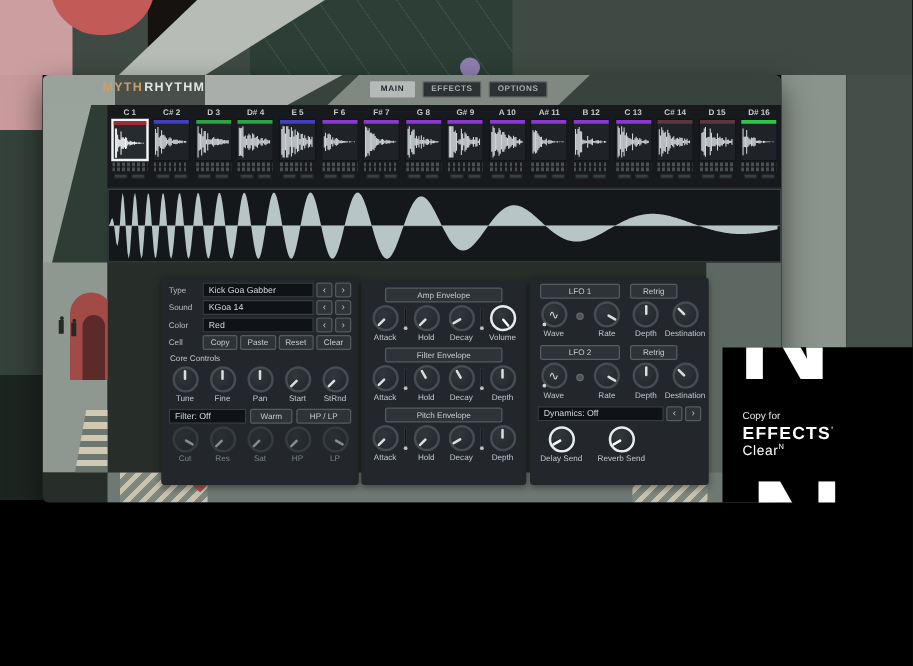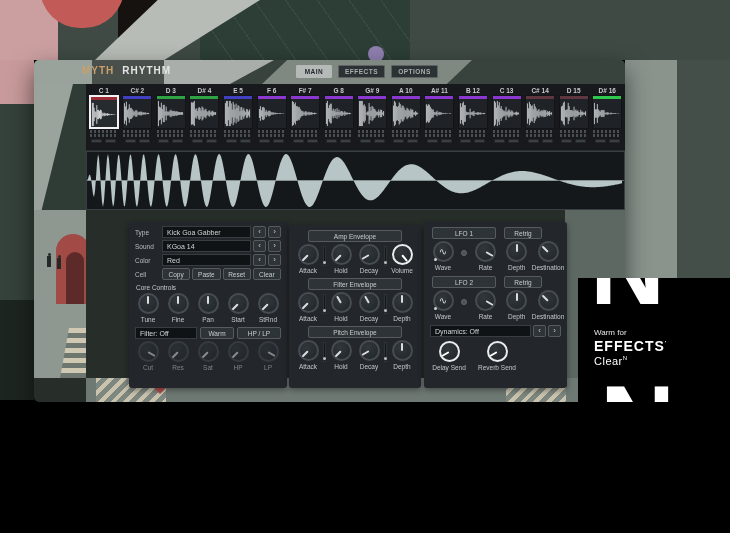--- a/index.html
+++ b/index.html
@@ -46,21 +46,21 @@
   .figure::before { content:""; position:absolute; left:1px; top:-3px; width:3px; height:3px; background:#232a26; border-radius:50%; }
   #fig1 { left:13px; top:172px; } #fig2 { left:23px; top:174px; }
   #bottom-art { left:52px; top:318px; width:539px; height:24px; background:#6f7973; overflow:hidden; }
   .ba-step { background:repeating-linear-gradient(135deg,#c9c3ae 0 4px,#7d867f 4px 9px); }
   .ba-red { left:60px; top:2px; width:28px; height:14px; background:#b05050; clip-path:polygon(0 0,100% 0,50% 100%); }
   #right-patch { left:531px; top:130px; width:60px; height:212px; background:#5e6862; }
 
   
   #header { left:0; top:0; width:591px; height:24px; display:flex; align-items:center; }
   #title { position:absolute; left:48px; top:5px; font-size:10px; font-weight:bold; letter-spacing:1px; }
-  #title .t1 { color:#c9a06a; } #title .t2 { color:#e3e6e5; margin-left:8px; }
+  #title .t1 { color:#c9a06a; } #title .t2 { color:#e3e6e5; margin-left:1px; }
   #tabs { position:absolute; left:262px; top:5px; display:flex; gap:6px; }
   .tab { min-width:36px; height:13px; font-size:6.5px; font-weight:bold; letter-spacing:0.5px;
      color:#a8aeae; background:#2c3134; border:1px solid #5c6265; border-radius:1px;
      display:flex; align-items:center; justify-content:center; padding:0 6px; cursor:pointer; }
   .tab.active { background:#b5bab9; color:#23282c; border-color:#b5bab9; }
 
   
   #slot-strip { left:52px; top:24px; width:539px; height:66px; background:#17191d;
      display:flex; padding:2px 1px 0 1px; }
   .slot { width:33.6px; display:flex; flex-direction:column; align-items:center; }
@@ -721,18 +721,18 @@
     <div class="klabel">Reverb Send</div>
   </div>
         </div>
     </div>
   </div>
 
   <div id="badge" class="abs">
     <div class="bigN" id="bigN-top">N</div>
     <div class="bigN" id="bigN-bot">N</div>
     <div id="badge-text">
-      <div id="made-for">Warm for</div>
+      <div id="made-for">Copy for</div>
       <div id="kontakt"><span>EFFECTS</span><sup>’</sup></div>
       <div id="player"><span>Clear</span><sup>N</sup></div>
     </div>
   </div>
 </div>
 
 </body></html>

